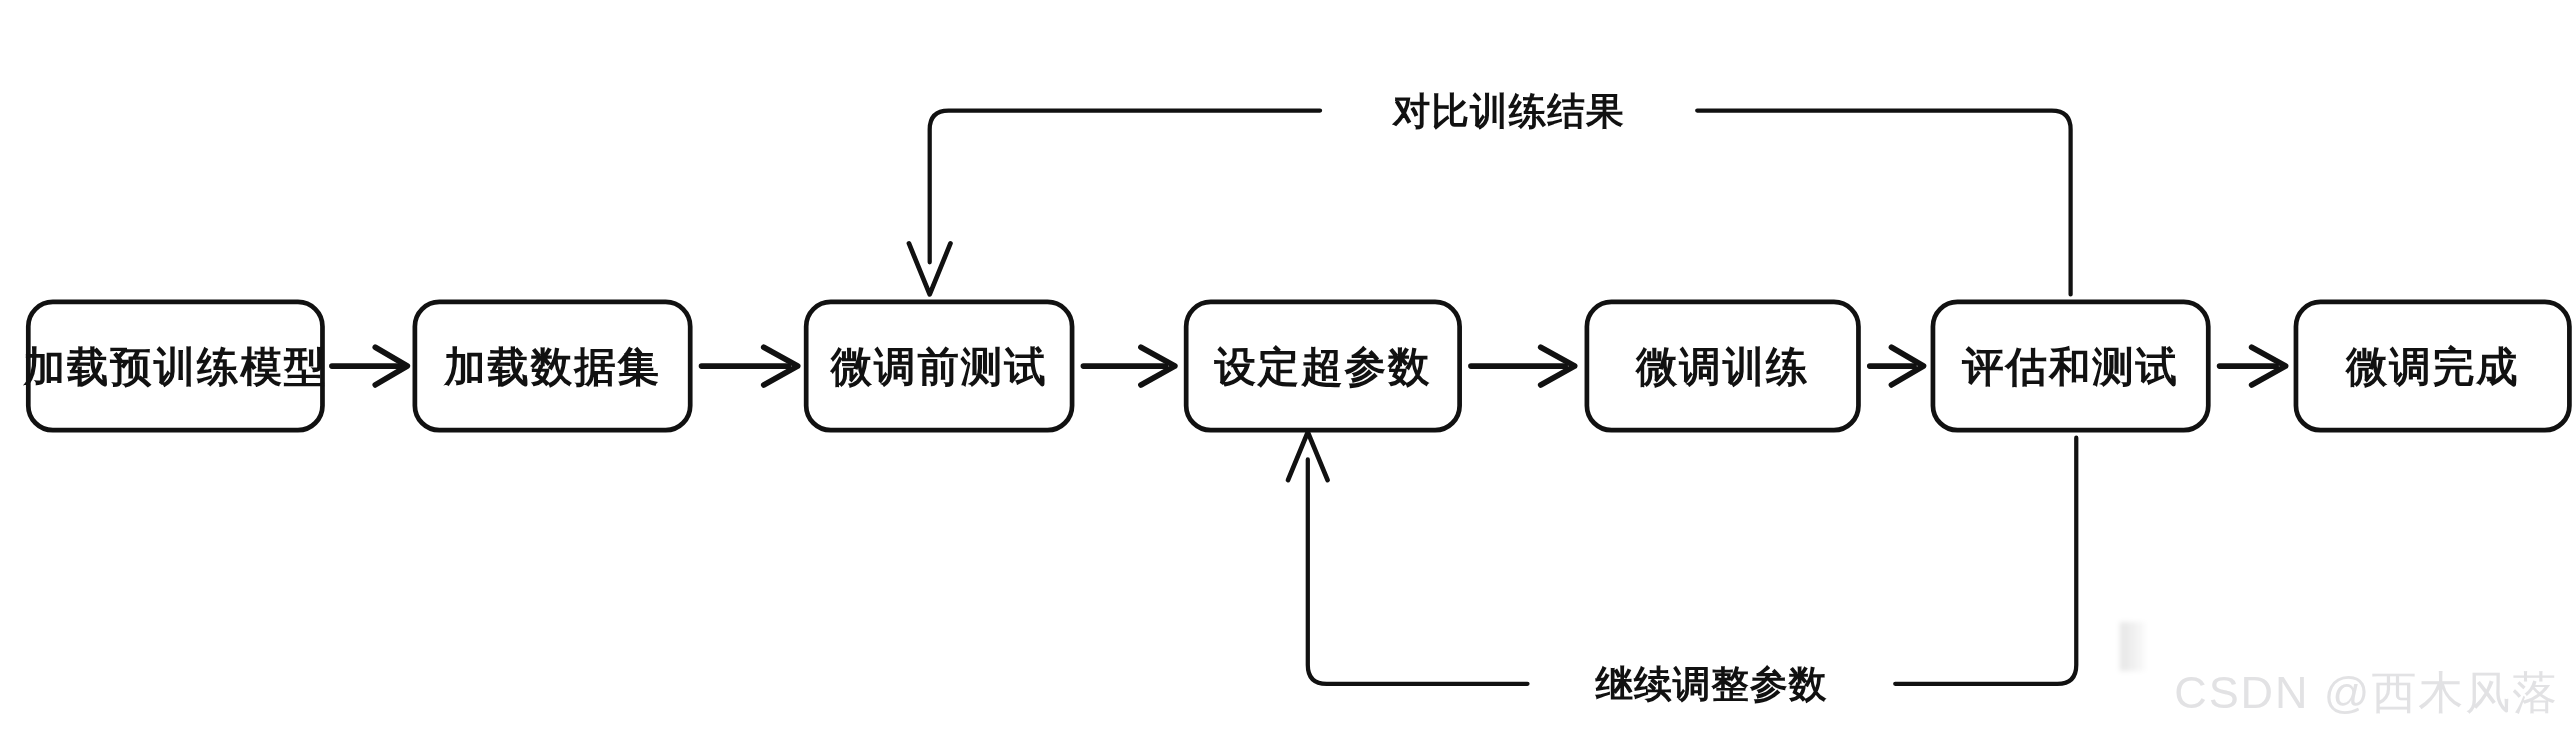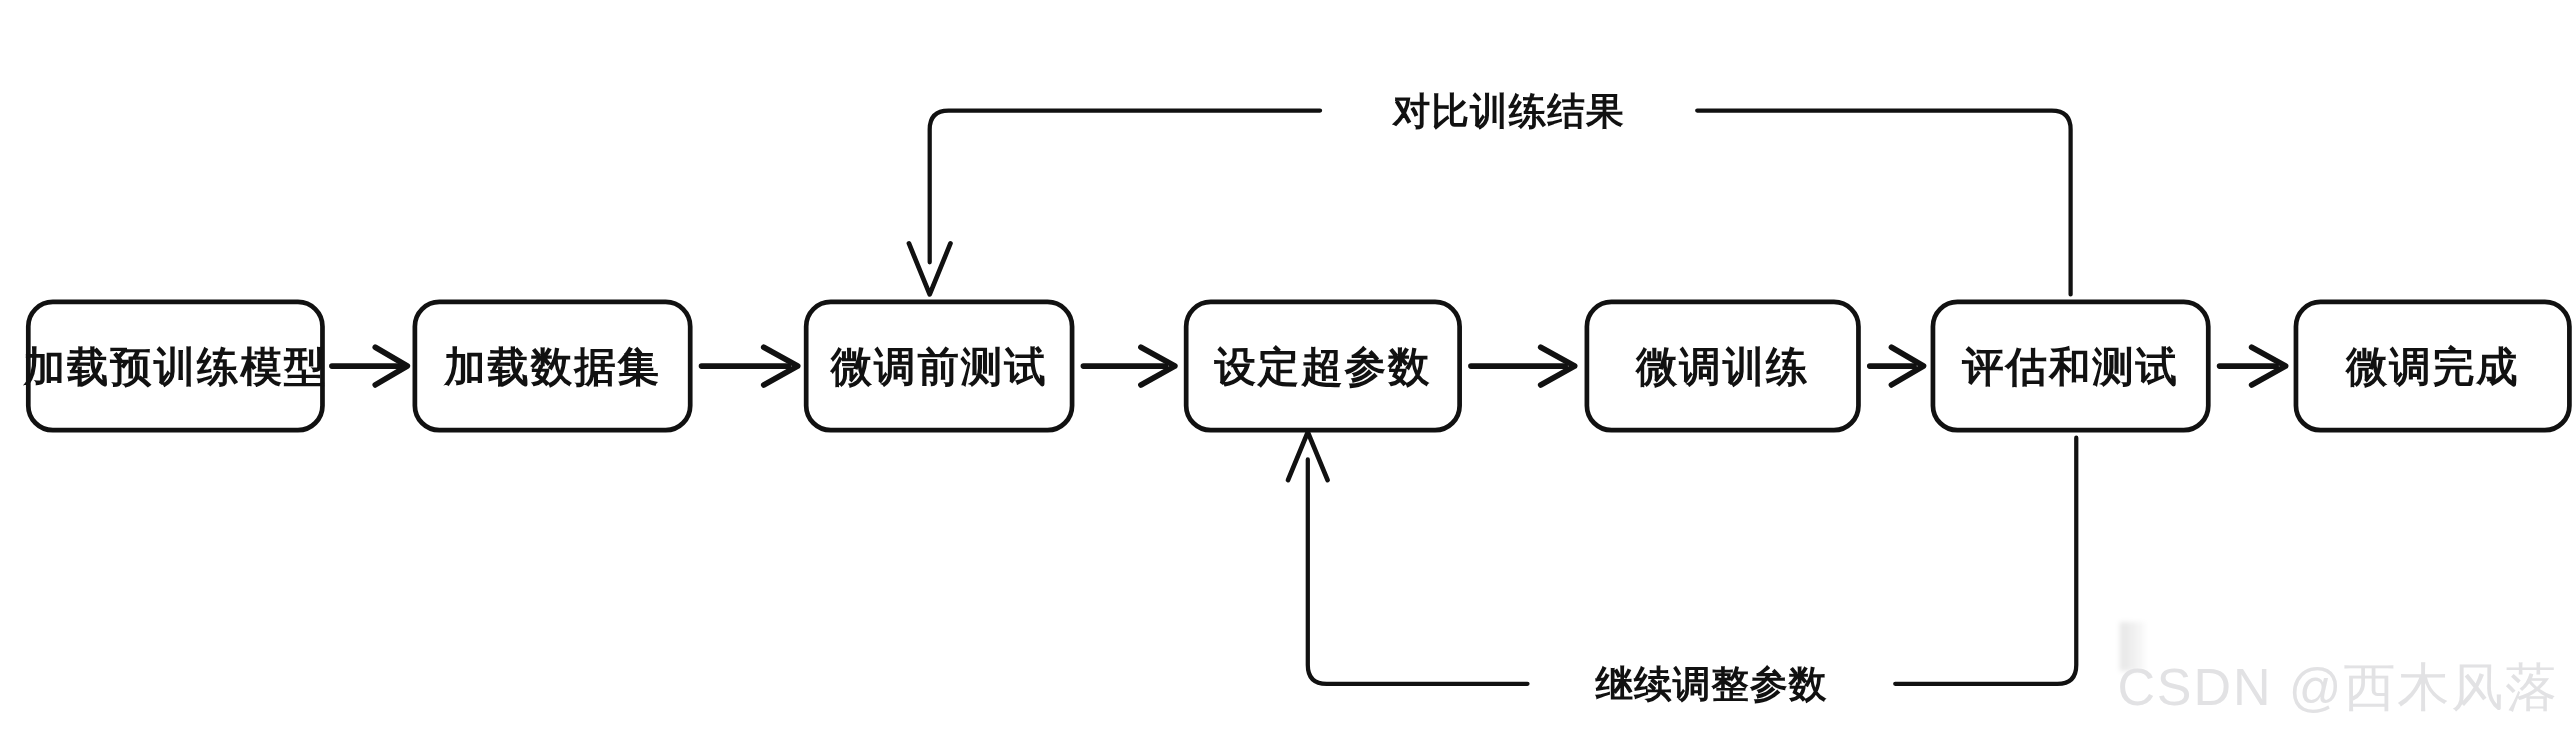--- a/index.html
+++ b/index.html
@@ -75,21 +75,21 @@
     fill: #111111;
     text-anchor: middle;
     dominant-baseline: central;
     letter-spacing: 1px;
   }
   .watermark {
     position: absolute;
     right: 17px;
     bottom: 11.3px;
     font-family: "Liberation Sans", "DejaVu Sans", sans-serif;
-    font-size: 52px;
+    font-size: 45px;
     color: #e2e2e4;
     letter-spacing: 1.9px;
     white-space: nowrap;
     user-select: none;
   }
   .smudge {
     position: absolute;
     left: 2120px;
     top: 622px;
     width: 24.5px;

